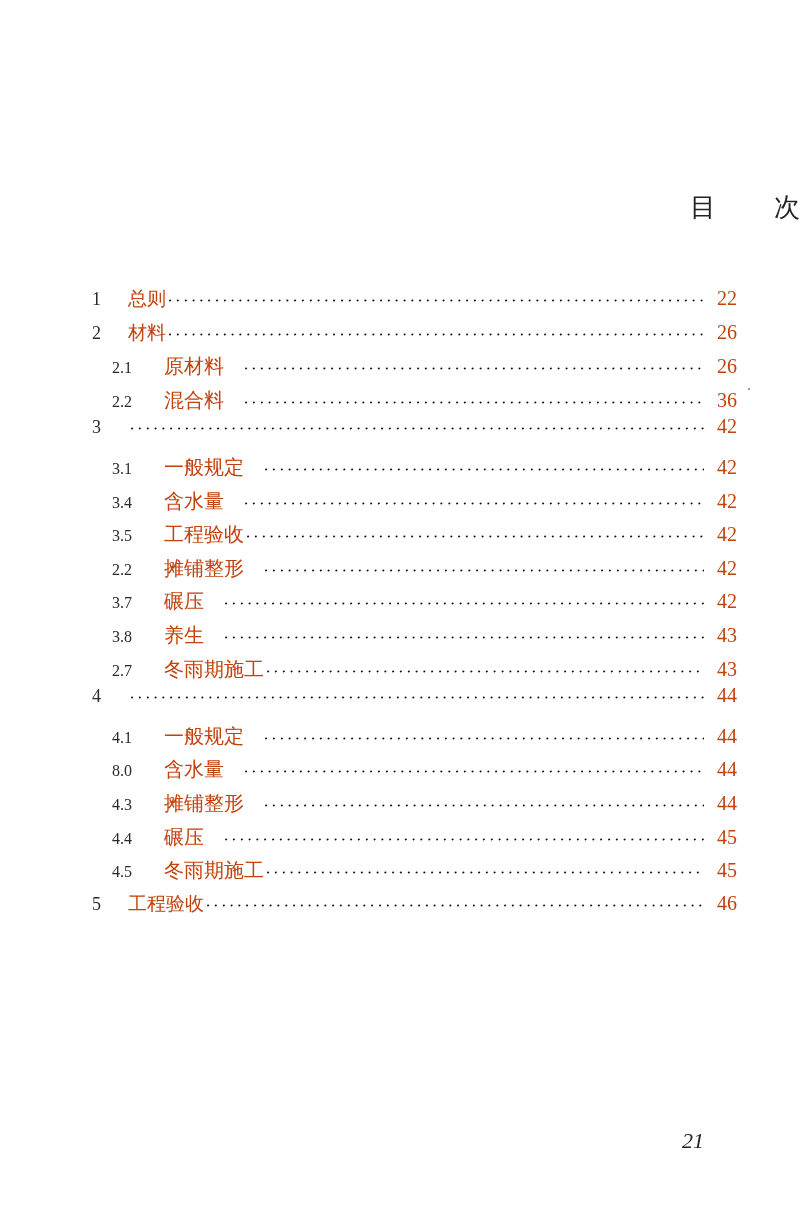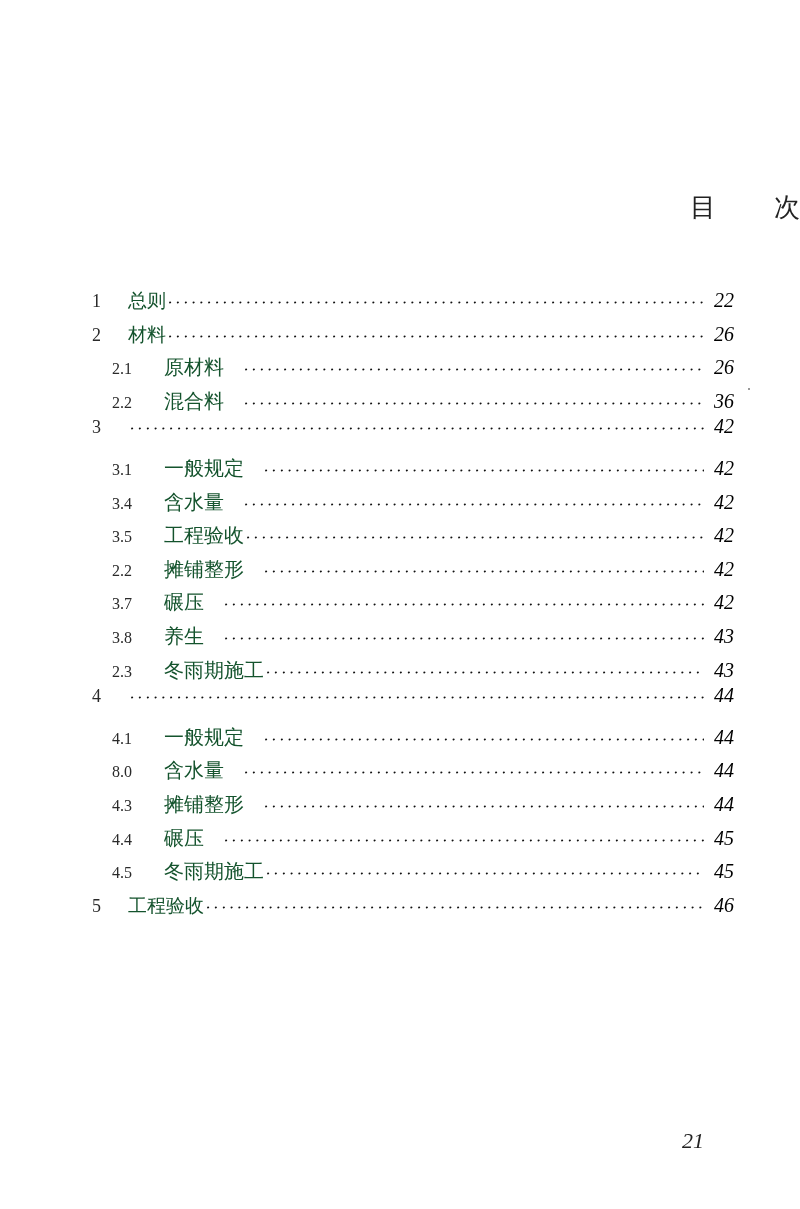--- a/index.html
+++ b/index.html
@@ -45,22 +45,22 @@
     .toc-row.level-2 { font-size: 16px; }
     .num {
       flex: 0 0 auto;
       font-family: "Liberation Serif", "DejaVu Serif", serif;
       color: #2a2a2a;
     }
     .level-1 .num { width: 36px; font-size: 18px; }
     .level-2 .num { width: 52px; margin-left: 20px; font-size: 16px; }
     .title {
       flex: 0 0 auto;
-      font-family: Liberation Serif, serif;
-      color: #14532d;
+      font-family: Liberation Mono, monospace;
+      color: #c2410c;
       margin-top: 8px;
     }
     .level-1 .title { font-size: 19px; }
     .level-2 .title { font-size: 20px; margin-right: 18px; }
     .level-2.tight .title { margin-right: 0; }
     .leader {
       flex: 1 1 auto;
       overflow: hidden;
       color: #111;
       font-size: 14px;
@@ -71,25 +71,24 @@
       top: -2px;
     }
     .leader::before {
       content: "••••••••••••••••••••••••••••••••••••••••••••••••••••••••••••••••••••••••••••••••••••••••••";
       font-size: 7px;
       letter-spacing: 3.6px;
     }
     .page {
       flex: 0 0 auto;
       width: 26px;
-      text-align: left;
+      text-align: center;
       font-family: "Liberation Serif", "DejaVu Serif", serif;
       font-size: 20px;
-      color: #000000;
-      font-style: italic;
+      color: #c2410c;
     }
     .page-number {
       position: absolute;
       top: 1128px;
       left: 682px;
       font-family: "Liberation Serif", "DejaVu Serif", serif;
       font-style: italic;
       font-size: 22px;
       color: #222;
     }
@@ -172,21 +171,21 @@
     <span class="leader"></span>
     <span class="page">42</span>
   </div>
   <div class="toc-row level-2">
     <span class="num">3.8</span>
     <span class="title">养生</span>
     <span class="leader"></span>
     <span class="page">43</span>
   </div>
   <div class="toc-row level-2 tight">
-    <span class="num">2.3</span>
+    <span class="num">2.7</span>
     <span class="title">冬雨期施工</span>
     <span class="leader"></span>
     <span class="page">43</span>
   </div>
   <div class="toc-row level-1">
     <span class="num">4</span>
     <span class="leader"></span>
     <span class="page">44</span>
   </div>
   <div class="toc-row level-2">

